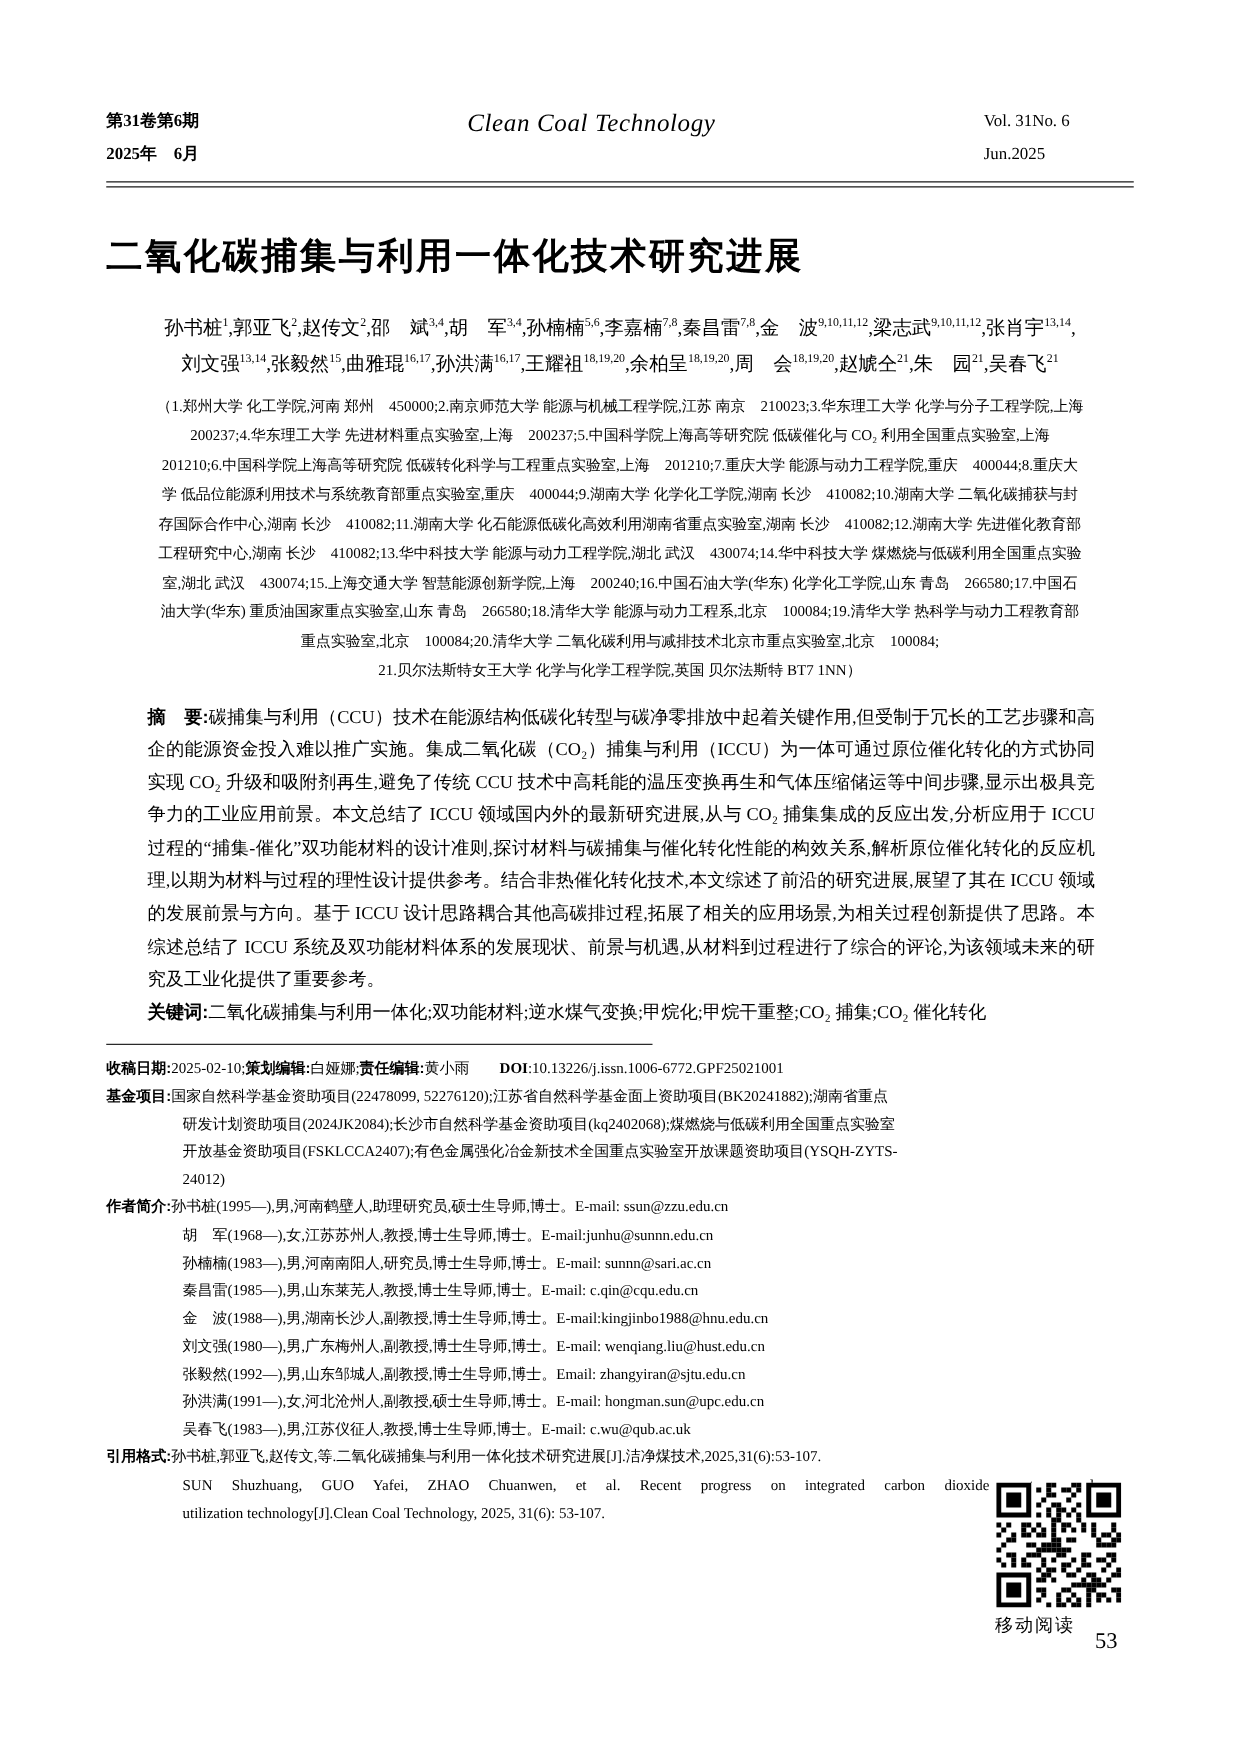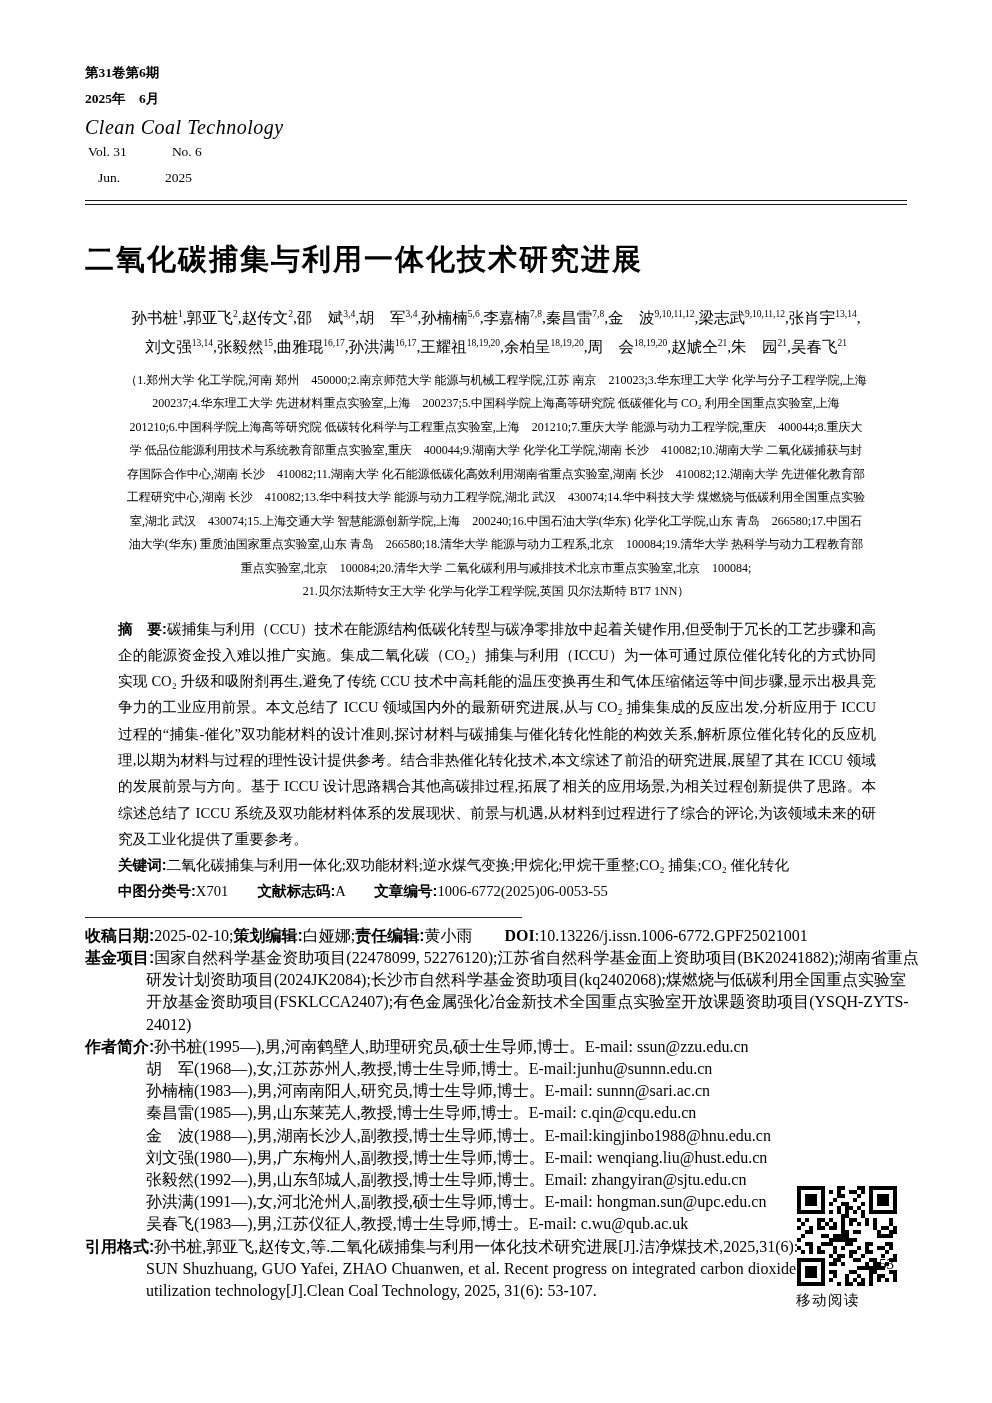--- a/index.html
+++ b/index.html
@@ -1,55 +1,55 @@
 <!DOCTYPE html>
 <html><head>
 <meta charset="utf-8">
 <style>
   html,body{margin:0;padding:0;background:#ffffff;}
   .page{position:relative;width:992px;height:1403px;background:#fff;color:#000;
         font-family:"Liberation Serif","DejaVu Serif",serif;overflow:hidden;}
   .content{position:absolute;left:85px;top:0;width:822px;}
 
   
-  .jheader{display:flex;justify-content:space-between;align-items:flex-start;padding-top:60px;flex-direction:column;}
+  .jheader{display:flex;justify-content:space-between;align-items:flex-start;padding-top:84px;}
   .jh-left{font-size:13.5px;line-height:26px;font-weight:600;}
   .jh-center{text-align:center;}
   .jh-center .cn{font-size:20px;font-weight:600;letter-spacing:10px;padding-left:10px;}
   .jh-center .en{font-size:20px;margin-top:4px;letter-spacing:.5px;font-style:italic;}
   .jh-right{width:120px;font-size:13.5px;line-height:26px;}
-  .jh-right .row{display:flex;justify-content:center;gap:45px;}
+  .jh-right .row{display:flex;justify-content:flex-start;}
   .dbl{margin-top:9px;height:2.5px;border-top:1.5px solid #1a1a1a;border-bottom:1.5px solid #1a1a1a;}
 
   
   .title{margin-top:35px;font-size:29px;font-weight:700;
          font-family:"Liberation Sans","DejaVu Sans",sans-serif;letter-spacing:2px;}
   .authors{margin-top:23px;text-align:center;font-size:15.5px;line-height:29px;white-space:nowrap;}
   .authors sup{font-size:9.5px;line-height:0;}
   .affils{margin-top:8px;font-size:12px;line-height:23.5px;text-align:center;}
   .affils div{white-space:nowrap;}
 
   
   .absarea{margin:12px 31px 0 33px;font-size:14.6px;line-height:26.3px;}
   .absarea p{margin:0;text-align:justify;}
   b.hei{font-family:"Liberation Sans","DejaVu Sans",sans-serif;font-weight:700;}
   .lat{font-family:"Liberation Serif","DejaVu Serif",serif;}
 
   
   .fnrule{margin-top:12px;width:437px;border-top:1.5px solid #2a2a2a;}
-  .footnotes{margin-top:7px;font-size:16px;line-height:22.2px;}
+  .footnotes{margin-top:7px;font-size:12px;line-height:22.2px;}
   .fn-line{white-space:nowrap;}
   .fn-line.cont{padding-left:61px;}
   .fn-line.just{white-space:normal;text-align:justify;text-align-last:justify;padding-right:32px;}
 
   
   .qrbox{position:absolute;left:796px;top:1186px;width:102px;text-align:left;}
   .qrbox svg{display:block;width:100px;height:100px;margin:0 auto;}
   .qrlabel{font-size:14.5px;letter-spacing:1.5px;margin-top:5px;}
-  .pageno{position:absolute;left:862px;top:1256px;width:32px;text-align:right;font-size:15px;}
+  .pageno{position:absolute;left:862px;top:1302px;width:32px;text-align:right;font-size:18px;}
 </style>
 </head>
 <body>
 
 <div class="page">
   <div class="content">
 
     <div class="jheader">
       <div class="jh-left">
         <div>第31卷第6期</div>
@@ -87,21 +87,20 @@
         <div>工程研究中心,湖南 长沙　410082;13.华中科技大学 能源与动力工程学院,湖北 武汉　430074;14.华中科技大学 煤燃烧与低碳利用全国重点实验</div>
         <div>室,湖北 武汉　430074;15.上海交通大学 智慧能源创新学院,上海　200240;16.中国石油大学(华东) 化学化工学院,山东 青岛　266580;17.中国石</div>
         <div>油大学(华东) 重质油国家重点实验室,山东 青岛　266580;18.清华大学 能源与动力工程系,北京　100084;19.清华大学 热科学与动力工程教育部</div>
         <div>重点实验室,北京　100084;20.清华大学 二氧化碳利用与减排技术北京市重点实验室,北京　100084;</div>
         <div>21.贝尔法斯特女王大学 化学与化学工程学院,英国 贝尔法斯特 BT7 1NN）</div>
       </div>
 
     <div class="absarea">
       <p><b class="hei">摘　要:</b><span>碳捕集与利用（CCU）技术在能源结构低碳化转型与碳净零排放中起着关键作用,但受制于冗长的工艺步骤和高企的能源资金投入难以推广实施。集成二氧化碳（CO₂）捕集与利用（ICCU）为一体可通过原位催化转化的方式协同实现 CO₂ 升级和吸附剂再生,避免了传统 CCU 技术中高耗能的温压变换再生和气体压缩储运等中间步骤,显示出极具竞争力的工业应用前景。本文总结了 ICCU 领域国内外的最新研究进展,从与 CO₂ 捕集集成的反应出发,分析应用于 ICCU 过程的“捕集-催化”双功能材料的设计准则,探讨材料与碳捕集与催化转化性能的构效关系,解析原位催化转化的反应机理,以期为材料与过程的理性设计提供参考。结合非热催化转化技术,本文综述了前沿的研究进展,展望了其在 ICCU 领域的发展前景与方向。基于 ICCU 设计思路耦合其他高碳排过程,拓展了相关的应用场景,为相关过程创新提供了思路。本综述总结了 ICCU 系统及双功能材料体系的发展现状、前景与机遇,从材料到过程进行了综合的评论,为该领域未来的研究及工业化提供了重要参考。</span></p>
       <p><b class="hei">关键词:</b><span>二氧化碳捕集与利用一体化;双功能材料;逆水煤气变换;甲烷化;甲烷干重整;CO₂ 捕集;CO₂ 催化转化</span></p>
-      <p><b class="hei">中图分类号:</b><span class="lat">X701</span><span>　　</span><b class="hei">文献标志码:</b><span class="lat">A</span><span>　　</span><b class="hei">文章编号:</b><span class="lat">1006-6772(2025)06-0053-55</span></p>
     </div>
 
     <div class="fnrule"></div>
 
     <div class="footnotes">
         <div class="fn-line"><b class="hei">收稿日期:</b><span class="lat">2025-02-10;</span><b class="hei">策划编辑:</b><span>白娅娜;</span><b class="hei">责任编辑:</b><span>黄小雨</span><span>　　</span><b class="lat">DOI</b><span class="lat">:10.13226/j.issn.1006-6772.GPF25021001</span></div>
         <div class="fn-line"><b class="hei">基金项目:</b><span>国家自然科学基金资助项目(22478099, 52276120);江苏省自然科学基金面上资助项目(BK20241882);湖南省重点</span></div>
         <div class="fn-line cont"><span>研发计划资助项目(2024JK2084);长沙市自然科学基金资助项目(kq2402068);煤燃烧与低碳利用全国重点实验室</span></div>
         <div class="fn-line cont"><span>开放基金资助项目(FSKLCCA2407);有色金属强化冶金新技术全国重点实验室开放课题资助项目(YSQH-ZYTS-</span></div>
         <div class="fn-line cont"><span>24012)</span></div>

